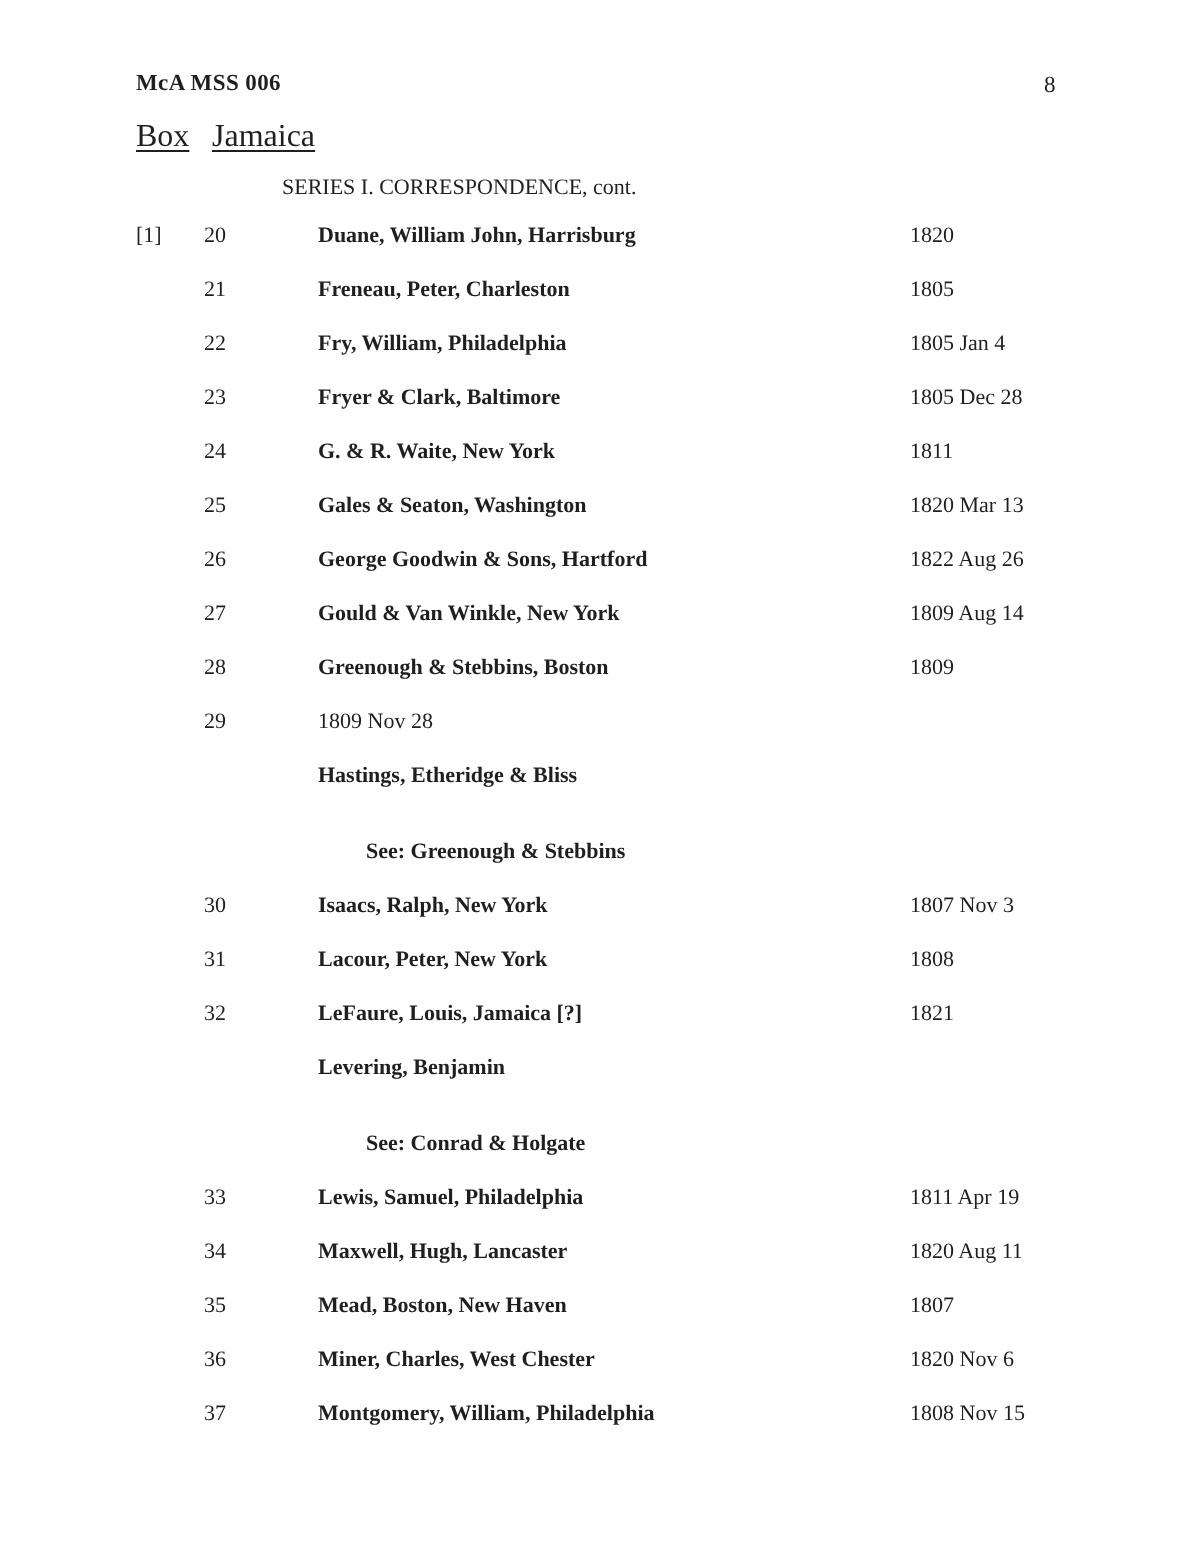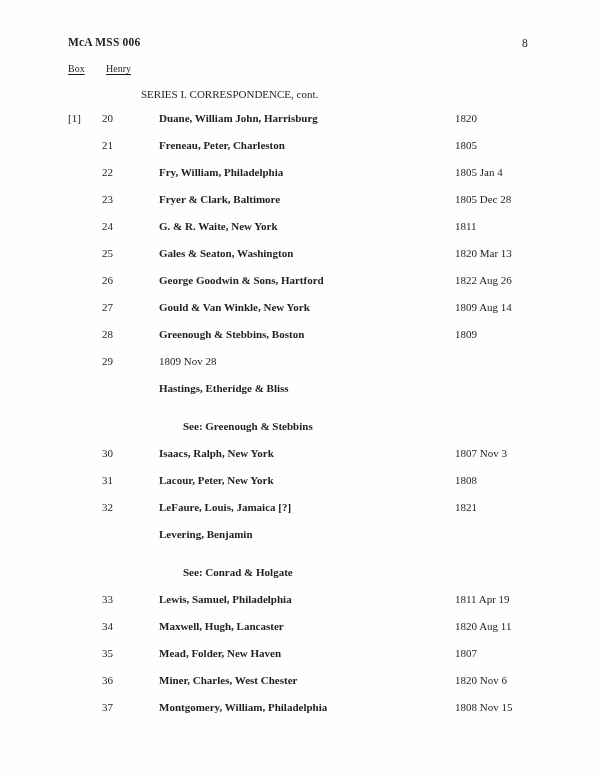--- a/index.html
+++ b/index.html
@@ -28,21 +28,21 @@
   .page-number {
     position: absolute;
     left: 522px;
     top: 37px;
     font-size: 11.5px;
     line-height: 12px;
   }
   .col-head {
     position: absolute;
     top: 63px;
-    font-size: 10px;
+    font-size: 16px;
     line-height: 12px;
     text-decoration: underline;
     text-underline-offset: 2px;
   }
   .col-head.box { left: 68px; }
   .col-head.folder { left: 106px; }
   .series-heading {
     position: absolute;
     left: 141px;
     top: 88px;
@@ -70,21 +70,21 @@
 <body>
 
 <div class="page">
 
   <div class="doc-title">McA MSS 006</div>
 
   <div class="page-number">8</div>
 
   <div class="col-head box">Box</div>
 
-  <div class="col-head folder">Henry</div>
+  <div class="col-head folder">Jamaica</div>
 
   <div class="series-heading">SERIES I. CORRESPONDENCE, cont.</div>
 
   <div class="entries">
     <div class="entry-row">
       <div class="cell">[1]</div>
       <div class="cell">20</div>
       <div class="name-cell">
         <div>Duane, William John, Harrisburg</div>
 
@@ -245,21 +245,21 @@
         <div>Maxwell, Hugh, Lancaster</div>
 
       </div>
       <div class="cell">1820 Aug 11</div>
     </div>
 
     <div class="entry-row">
       <div class="cell"></div>
       <div class="cell">35</div>
       <div class="name-cell">
-        <div>Mead, Folder, New Haven</div>
+        <div>Mead, Boston, New Haven</div>
 
       </div>
       <div class="cell">1807</div>
     </div>
 
     <div class="entry-row">
       <div class="cell"></div>
       <div class="cell">36</div>
       <div class="name-cell">
         <div>Miner, Charles, West Chester</div>

